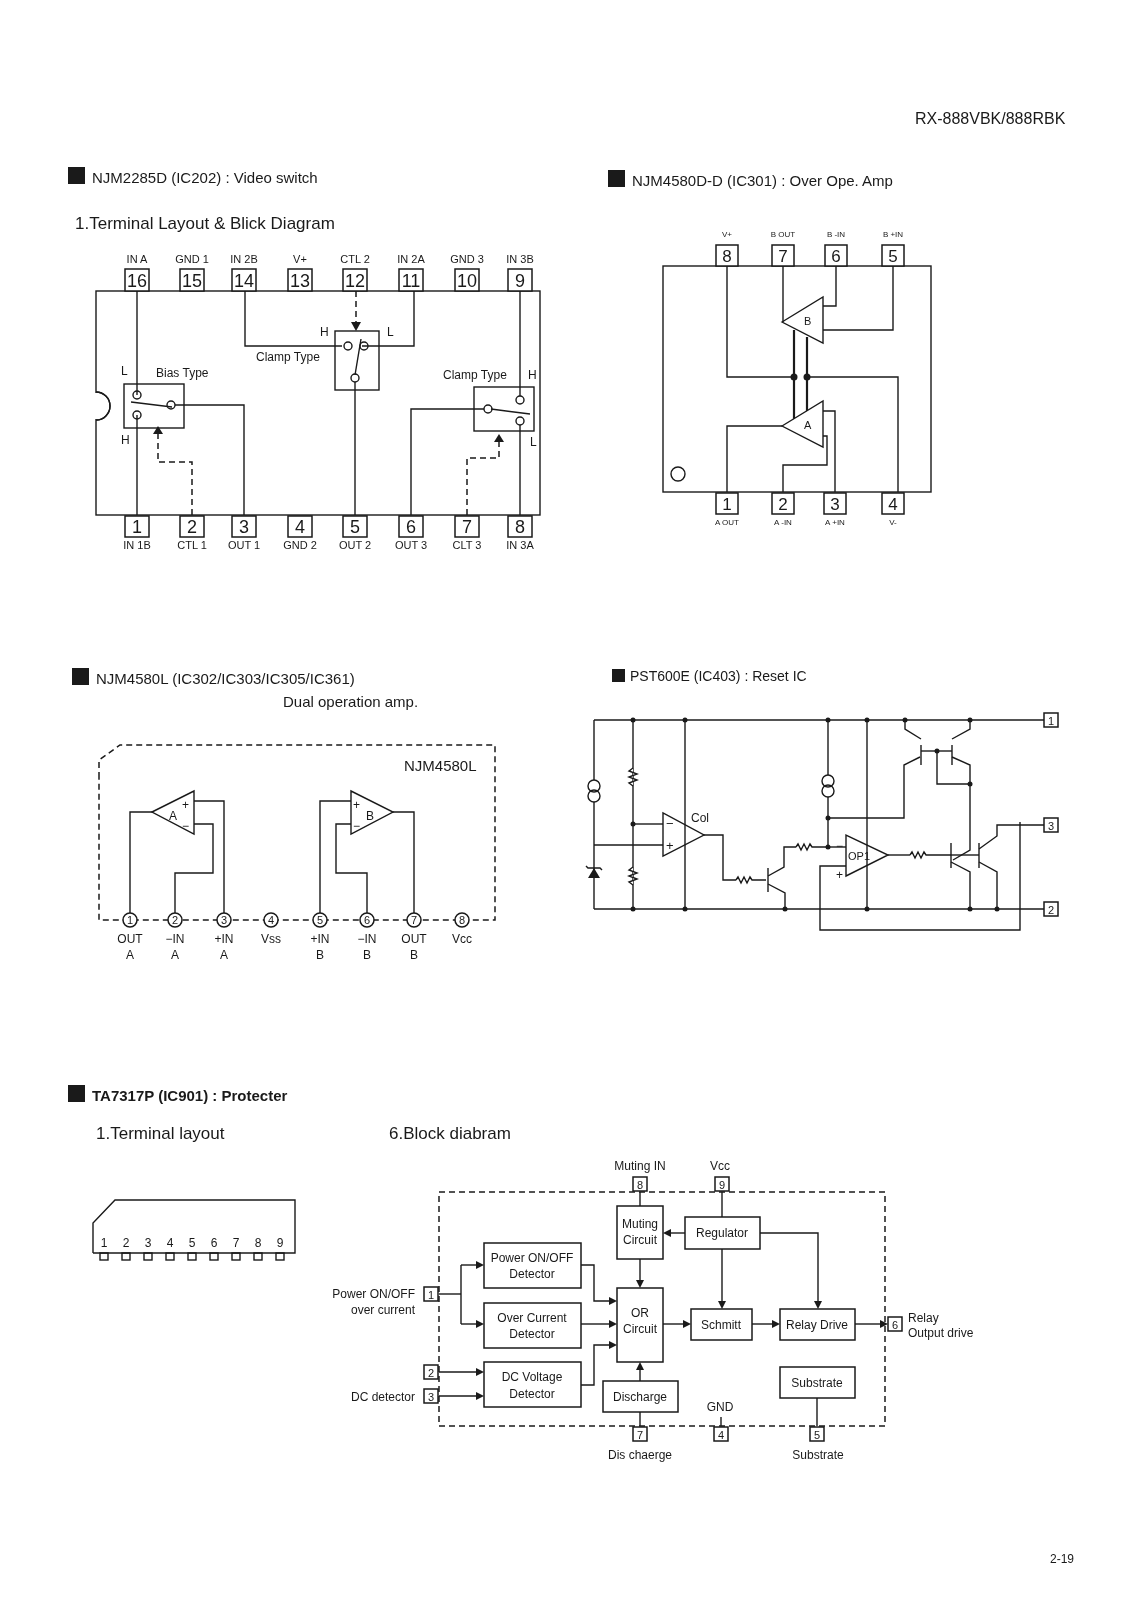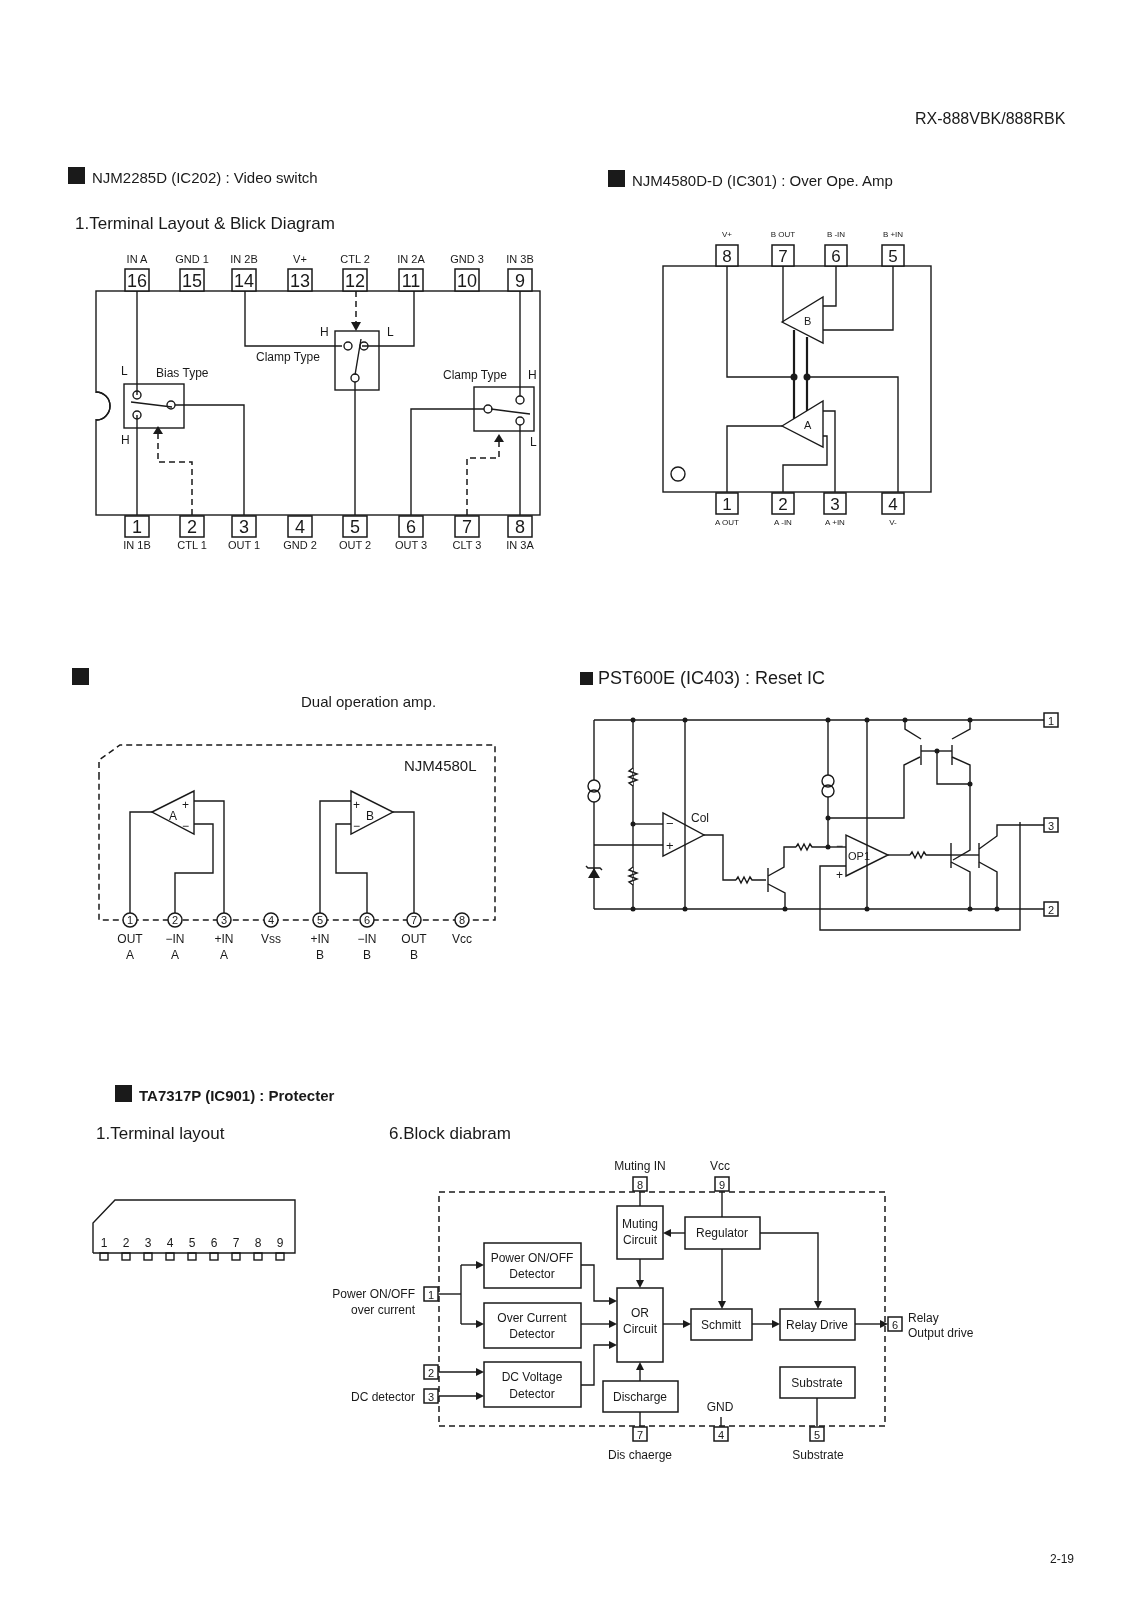--- a/index.html
+++ b/index.html
@@ -1,23 +1,23 @@
 <!DOCTYPE html>
 <html><head>
 <meta charset="utf-8">
 <style>
   html,body{margin:0;padding:0;background:#fff;}
   body{width:1132px;height:1600px;position:relative;overflow:hidden;font-family:"Liberation Sans",sans-serif;color:#1a1a1a;}
   .abs{position:absolute;white-space:nowrap;}
   .hdr{font-size:16px;}
   .sec{font-size:15px;}
   .sec .sq{display:inline-block;width:17px;height:17px;background:#1a1a1a;margin-right:7px;vertical-align:-1px;}
-  .sec-sm{font-size:18px;}
+  .sec-sm{font-size:14px;margin-left:32px;}
   .sec-sm .sq{display:inline-block;width:13px;height:13px;background:#1a1a1a;margin-right:5px;vertical-align:-1px;}
-  .bold{font-weight:bold;margin-left:47px;}
+  .bold{font-weight:bold;}
   .sub{font-size:17px;}
   svg{position:absolute;left:0;top:0;overflow:visible;}
   svg text{font-family:"Liberation Sans",sans-serif;fill:#1a1a1a;}
   .ln{stroke:#1a1a1a;stroke-width:1.4;fill:none;}
   .dash{stroke:#1a1a1a;stroke-width:1.5;fill:none;stroke-dasharray:6 4;}
   .box{stroke:#1a1a1a;stroke-width:1.5;fill:#fff;}
   .dot{fill:#1a1a1a;}
   .pg{font-size:12px;}
 </style>
 </head>
@@ -227,23 +227,23 @@
       </g>
       <g>
         <rect x="882" y="493" width="22" height="21" class="box"></rect>
         <text x="893" y="510" font-size="17" text-anchor="middle">4</text>
         <text x="893" y="525" font-size="8" text-anchor="middle">V-</text>
       </g>
     </g>
 </svg>
 
 <div class="abs sec" style="left:72px;top:668px;">
-  <span class="sq"></span>
+  <span class="sq"></span><span>NJM4580L (IC302/IC303/IC305/IC361)</span>
 </div>
-<div class="abs sec" style="left:301px;top:693px;">Dual operation amp.</div>
+<div class="abs sec" style="left:283px;top:693px;">Dual operation amp.</div>
 <svg width="1132" height="1600">
   <polyline points="99,778 99,760 120,745 495,745 495,920 99,920 99,778" class="dash"></polyline>
   <text x="404" y="771" font-size="15">NJM4580L</text>
 
   <polygon points="152,812 194,791 194,834" class="ln" style="fill:#fff"></polygon>
   <text x="169" y="820" font-size="12">A</text>
   <text x="182" y="809" font-size="12">+</text>
   <text x="182" y="830" font-size="12">−</text>
   <polyline points="152,812 130,812 130,914" class="ln"></polyline>
   <polyline points="194,824 213,824 213,873 175,873 175,914" class="ln"></polyline>

